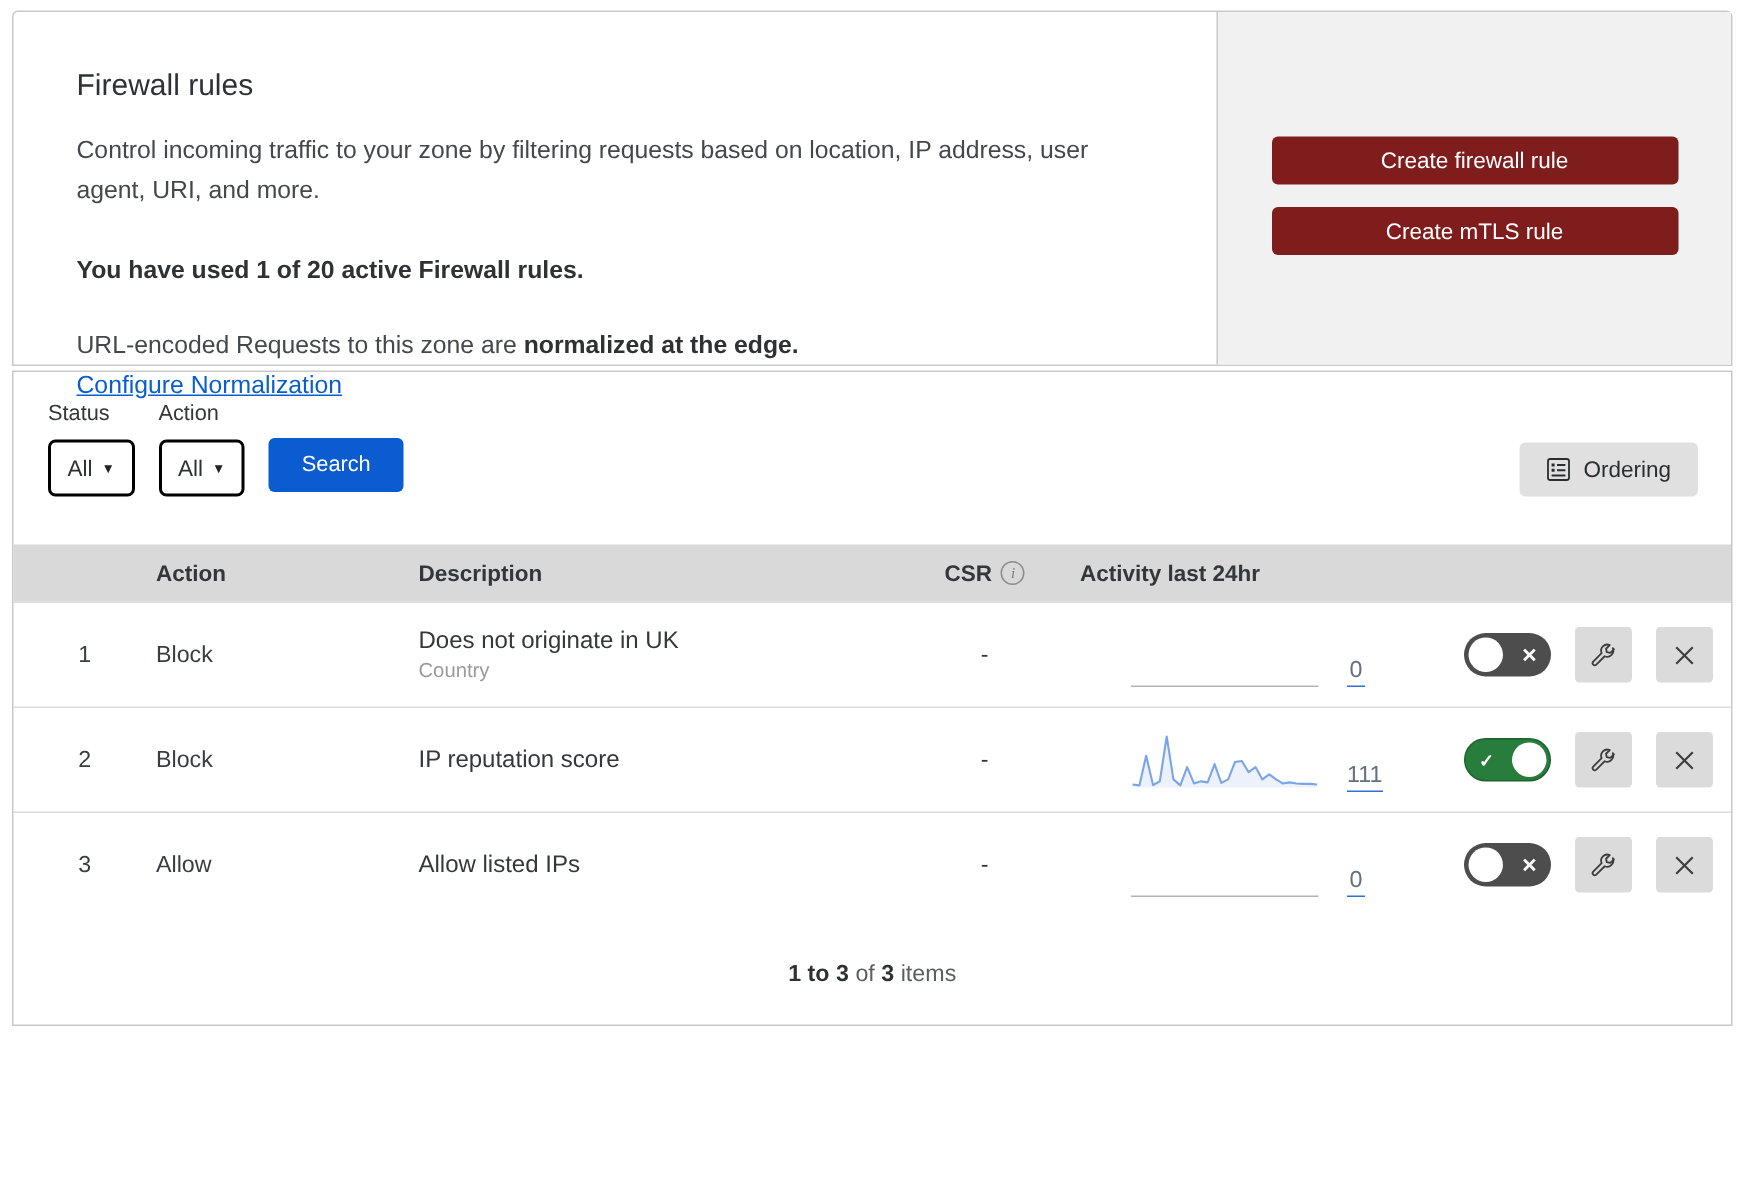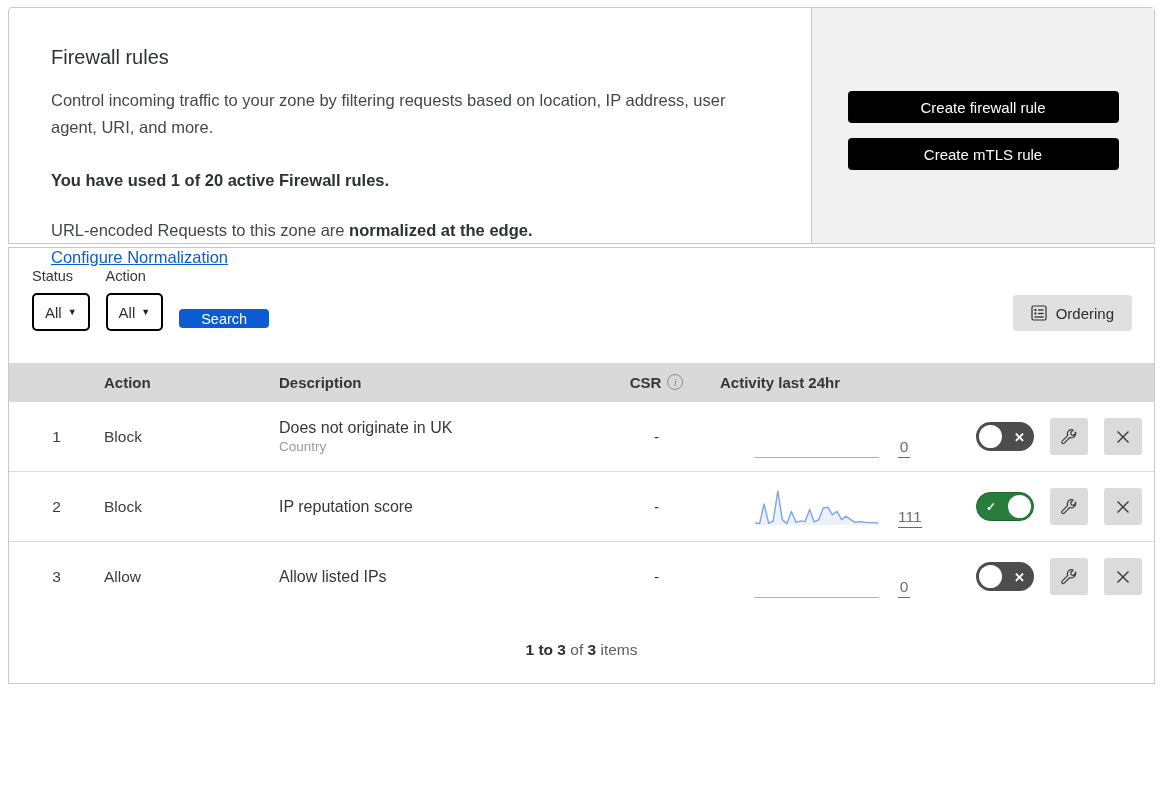--- a/index.html
+++ b/index.html
@@ -12,37 +12,37 @@
   .card-intro { height:237px; display:flex; border-radius:4px 4px 0 0; }
   .intro-left { flex:1; padding:38px 30px 0 42px; }
   .intro-title { font-size:20px; font-weight:400; color:#2f3235; margin-bottom:18px; }
   .intro-desc { font-size:16.5px; line-height:27px; color:#45484b; max-width:720px; margin-bottom:30px; }
   .intro-usage { font-size:16.5px; font-weight:700; color:#2f3235; margin-bottom:31px; }
   .intro-norm { font-size:16.5px; color:#45484b; margin-bottom:8px; }
   .intro-norm b { color:#2f3235; }
   .intro-link { font-size:16.5px; color:#0a5ed0; text-decoration:underline; cursor:pointer; display:inline-block; }
   .intro-right { width:343px; background:#f1f1f1; border-left:1px solid #c9c9c9;
     display:flex; flex-direction:column; align-items:center; justify-content:center; gap:15px; padding-top:10px; }
-  .btn-primary { width:271px; height:32px; background:#000000; color:#fff; border:none;
+  .btn-primary { width:271px; height:32px; background:#7f1d1d; color:#fff; border:none;
     border-radius:4px; font-size:15px; font-family:inherit; cursor:pointer; }
 
   
   .card-main { margin-top:3px; border-radius:0; }
   .filter-bar { position:relative; padding:20px 24px 32px 23px; display:flex; align-items:flex-end; }
   .field { margin-right:16px; }
   .field-label { font-size:13.5px; color:#35383b; margin-bottom:9px; }
   .field-label.lg { font-size:14.5px; }
   .search-box { width:198px; height:36px; border:1px solid #8f8f8f; border-radius:5px;
     display:flex; align-items:center; padding-left:10px; background:#fff; }
   .search-box input { border:none; outline:none; flex:1; height:100%; font-size:14px; font-family:inherit; background:transparent; padding-left:8px; }
   .select-box { height:38px; border:2px solid #000000; border-radius:5px; background:#fff;
     display:flex; align-items:center; justify-content:center; gap:6px; padding:0 11px;
     font-size:15px; color:#2f3235; cursor:pointer; }
   .caret { font-size:9px; color:#222; line-height:1; }
-  .btn-search { height:19px; padding:0 22px; margin-bottom:3px; background:#0b5cd0; color:#fff;
+  .btn-search { height:36px; padding:0 22px; margin-bottom:3px; background:#0b5cd0; color:#fff;
     border:none; border-radius:4px; font-size:14.5px; font-family:inherit; cursor:pointer; }
   .btn-ordering { position:absolute; right:22px; bottom:32px; height:36px; padding:0 18px;
     background:#e0e0e0; border:none; border-radius:4px; font-size:15px; color:#2b2e30;
     font-family:inherit; display:flex; align-items:center; gap:9px; cursor:pointer; }
 
   
   .grid-row { display:grid; grid-template-columns:95px 175px 325px 105px 215px 1fr; align-items:center; }
   .thead { height:38px; background:#d9d9d9; font-size:15px; font-weight:700; color:#33373a; }
   .th-csr { display:flex; align-items:center; justify-content:center; gap:6px; }
   .info-circ { width:16px; height:16px; border:1px solid #8d8d8d; border-radius:50%; color:#7c7c7c;

